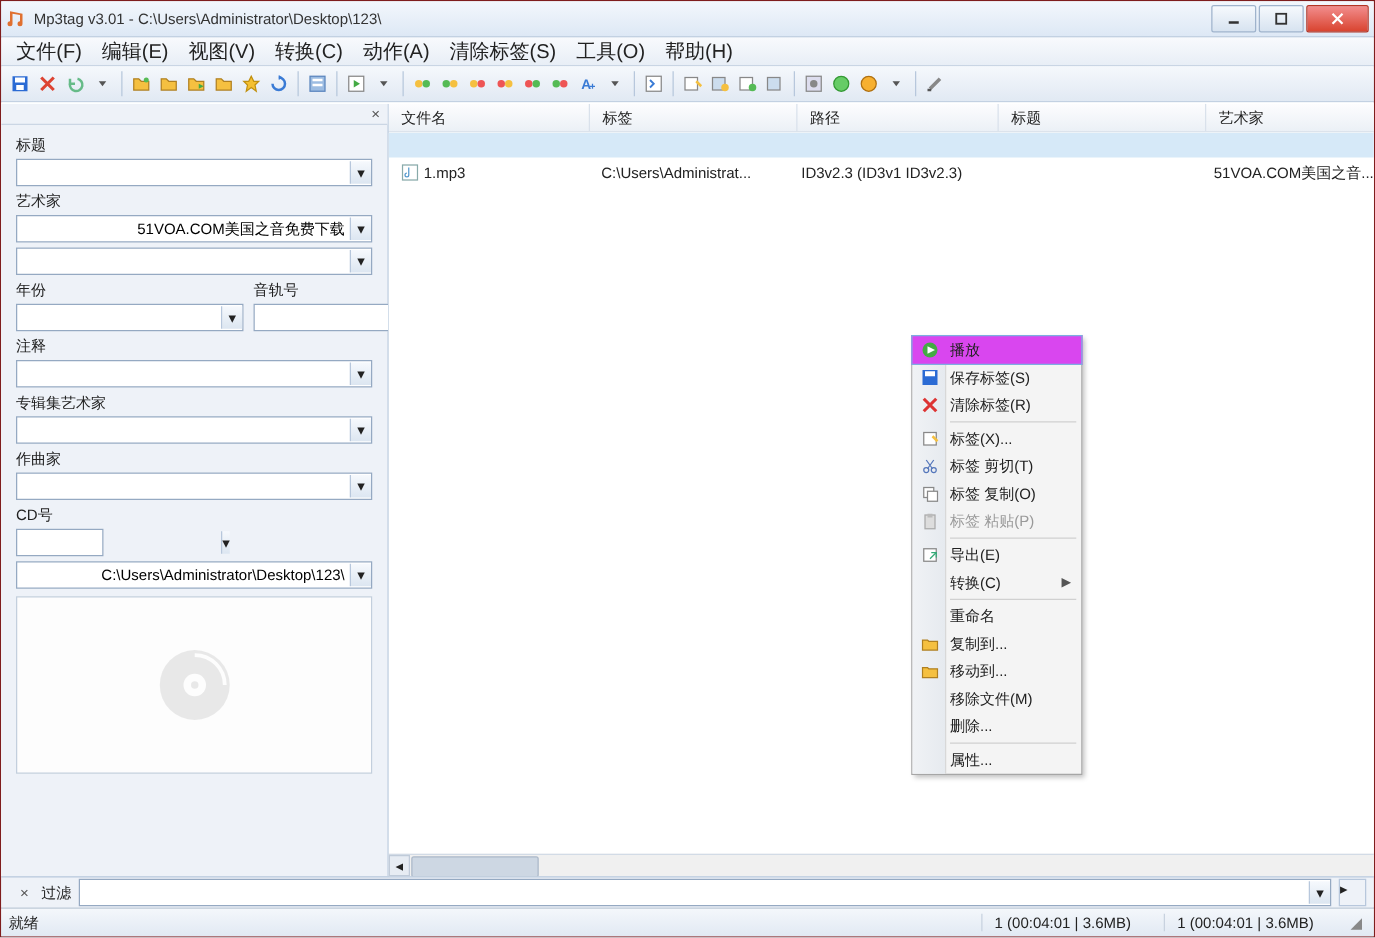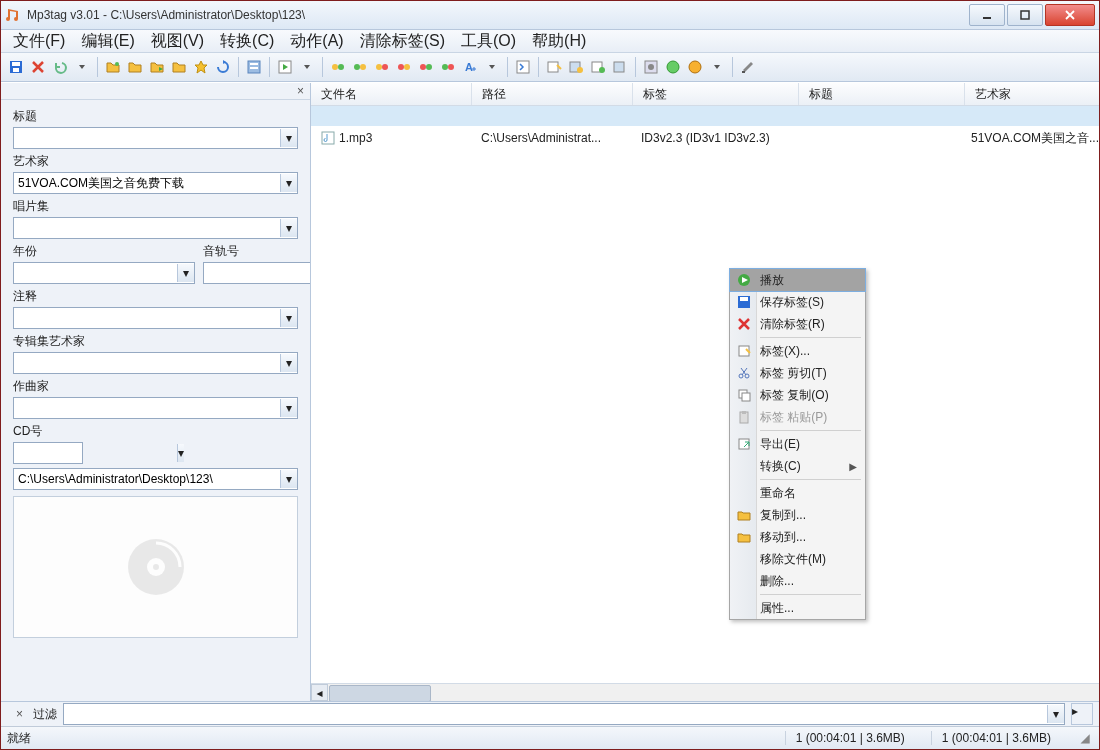--- a/index.html
+++ b/index.html
@@ -14,21 +14,21 @@
 .menubar .menu-item{padding:2px 8px;cursor:pointer;}
 .toolbar{height:28px;background:linear-gradient(#f5f8fc,#e1e9f3);display:flex;align-items:center;padding:0 4px;border-bottom:1px solid #b7c7dc;}
 .toolbar .tbtn{width:18px;height:18px;margin:0 2px;display:flex;align-items:center;justify-content:center;}
 .toolbar .sep{width:1px;height:20px;background:#b7c7dc;margin:0 4px;}
 .body{flex:1;display:flex;overflow:hidden;background:#fff;border-top:1px solid #fff;}
 .sidebar{width:310px;border-right:1px solid #b7c7dc;background:#eef2f8;display:flex;flex-direction:column;box-sizing:border-box;}
 .sidebar-inner{flex:1;padding:8px 12px 4px 12px;overflow:auto;}
 .field-group{margin-bottom:4px;}
 .field-label{font-size:12px;margin-bottom:2px;}
 .combo{display:flex;align-items:center;border:1px solid #95a9c2;background:#fff;height:20px;}
-.combo input{border:none;flex:1;height:18px;font-size:12px;padding:0 4px;outline:none;background:transparent;}
+.combo input{border:none;flex:1;height:18px;font-size:12px;padding:0 4px;outline:none;background:transparent;text-align:right;}
 .combo .drop{width:16px;height:18px;display:flex;align-items:center;justify-content:center;background:linear-gradient(#f6f9fd,#dce6f1);border-left:1px solid #b7c7dc;}
 .row3{display:flex;gap:8px;}
 .row3 .field-group{flex:1;}
 .close-x{width:12px;text-align:right;padding-right:6px;color:#555;}
 .panel-close{height:16px;display:flex;justify-content:flex-end;align-items:center;border-bottom:1px solid #cbd6e4;background:#eef2f8;}
 .album-art{height:140px;border:1px solid #c3cfdd;margin:6px 0;background:#fdfdfd;display:flex;align-items:center;justify-content:center;}
 .disc-icon{width:64px;height:64px;opacity:.3;}
 .main{flex:1;display:flex;flex-direction:column;}
 .listhdr{height:22px;background:linear-gradient(#fdfdfe,#ebf0f6);display:flex;border-bottom:1px solid #d2dbe6;font-size:12px;}
 .col{padding:3px 10px;border-right:1px solid #d9e1eb;white-space:nowrap;overflow:hidden;}
@@ -40,21 +40,21 @@
 .row .cell.c-path{width:140px;}
 .row .cell.c-tag{width:145px;}
 .row .cell.c-title{width:145px;}
 .row .cell.c-artist{width:140px;}
 .hscroll{height:17px;background:#f0f0f0;border-top:1px solid #d2dbe6;position:relative;}
 .hscroll .thumb{position:absolute;left:18px;top:1px;height:15px;width:100px;background:#cdd7e3;border:1px solid #aab7c8;border-radius:2px;}
 .hscroll .arrow{position:absolute;top:0;width:17px;height:17px;background:#e7ecf3;border:1px solid #c0cbd9;box-sizing:border-box;display:flex;align-items:center;justify-content:center;}
 .hscroll .arrow.left{left:0;}
 .context-menu{position:absolute;left:418px;top:162px;width:135px;background:#f4f4f4;border:1px solid #a6a6a6;box-shadow:2px 2px 4px rgba(0,0,0,.25);font-size:12px;z-index:50;}
 .context-menu .cm-row{height:22px;display:flex;align-items:center;padding:0 8px 0 30px;position:relative;}
-.context-menu .cm-row.selected{background:#a3a3a3;border:1px solid #7daee0;margin:-1px;}
+.context-menu .cm-row.selected{background:#d946ef;border:1px solid #7daee0;margin:-1px;}
 .context-menu .cm-sep{height:1px;background:#d0d0d0;margin:2px 4px 2px 30px;}
 .context-menu .cm-icon{position:absolute;left:6px;width:16px;height:16px;display:flex;align-items:center;justify-content:center;}
 .context-menu .cm-iconbar{position:absolute;left:0;top:0;bottom:0;width:26px;background:linear-gradient(to right,#f0f2f5,#e6eaef);border-right:1px solid #d8d8d8;z-index:-1;}
 .context-menu .cm-arrow{margin-left:auto;font-size:10px;color:#555;}
 .cm-row.disabled{color:#9a9a9a;}
 .filterbar{height:24px;border-top:1px solid #b7c7dc;background:#eef2f8;display:flex;align-items:center;padding:0 6px;gap:6px;}
 .filterbar .combo{flex:1;}
 .statusbar{height:22px;background:linear-gradient(#f4f7fb,#e1e9f3);border-top:1px solid #c0cbd9;display:flex;align-items:center;font-size:12px;padding:0 6px;gap:16px;}
 .statusbar .spacer{flex:1;}
 .statusbar .cell{padding:0 10px;border-left:1px solid #c8d2df;}
@@ -304,21 +304,20 @@
             </div>
         </div>
         <div class="field-group">
           <div class="field-label">艺术家</div>
           <div class="combo">
               <input value="51VOA.COM美国之音免费下载" style="">
               <span class="drop">▾</span>
             </div>
         </div>
         <div class="field-group">
-          <div class="field-label">唱片集</div>
           <div class="combo">
               <input value="" style="">
               <span class="drop">▾</span>
             </div>
         </div>
         <div class="row3">
           <div class="field-group">
             <div class="field-label">年份</div>
             <div class="combo">
                 <input value="" style="">
@@ -376,22 +375,22 @@
                 <path d="M32 8 A24 24 0 0 1 56 32" stroke="#fff" stroke-width="3" fill="none"></path>
               </svg>
           </span>
         </div>
       </div>
     </div>
 
     <div class="main">
       <div class="listhdr">
         <div class="col c-fn">文件名</div>
+        <div class="col c-tag">标签</div>
         <div class="col c-path">路径</div>
-        <div class="col c-tag">标签</div>
         <div class="col c-title">标题</div>
         <div class="col c-artist">艺术家</div>
 
       </div>
       <div class="listbody">
         <div class="row">
           <div class="cell c-fn">
             <span>
                 <svg width="14" height="14">
                   <rect x="1" y="1" width="12" height="12" fill="#fff" stroke="#8aa"></rect>

